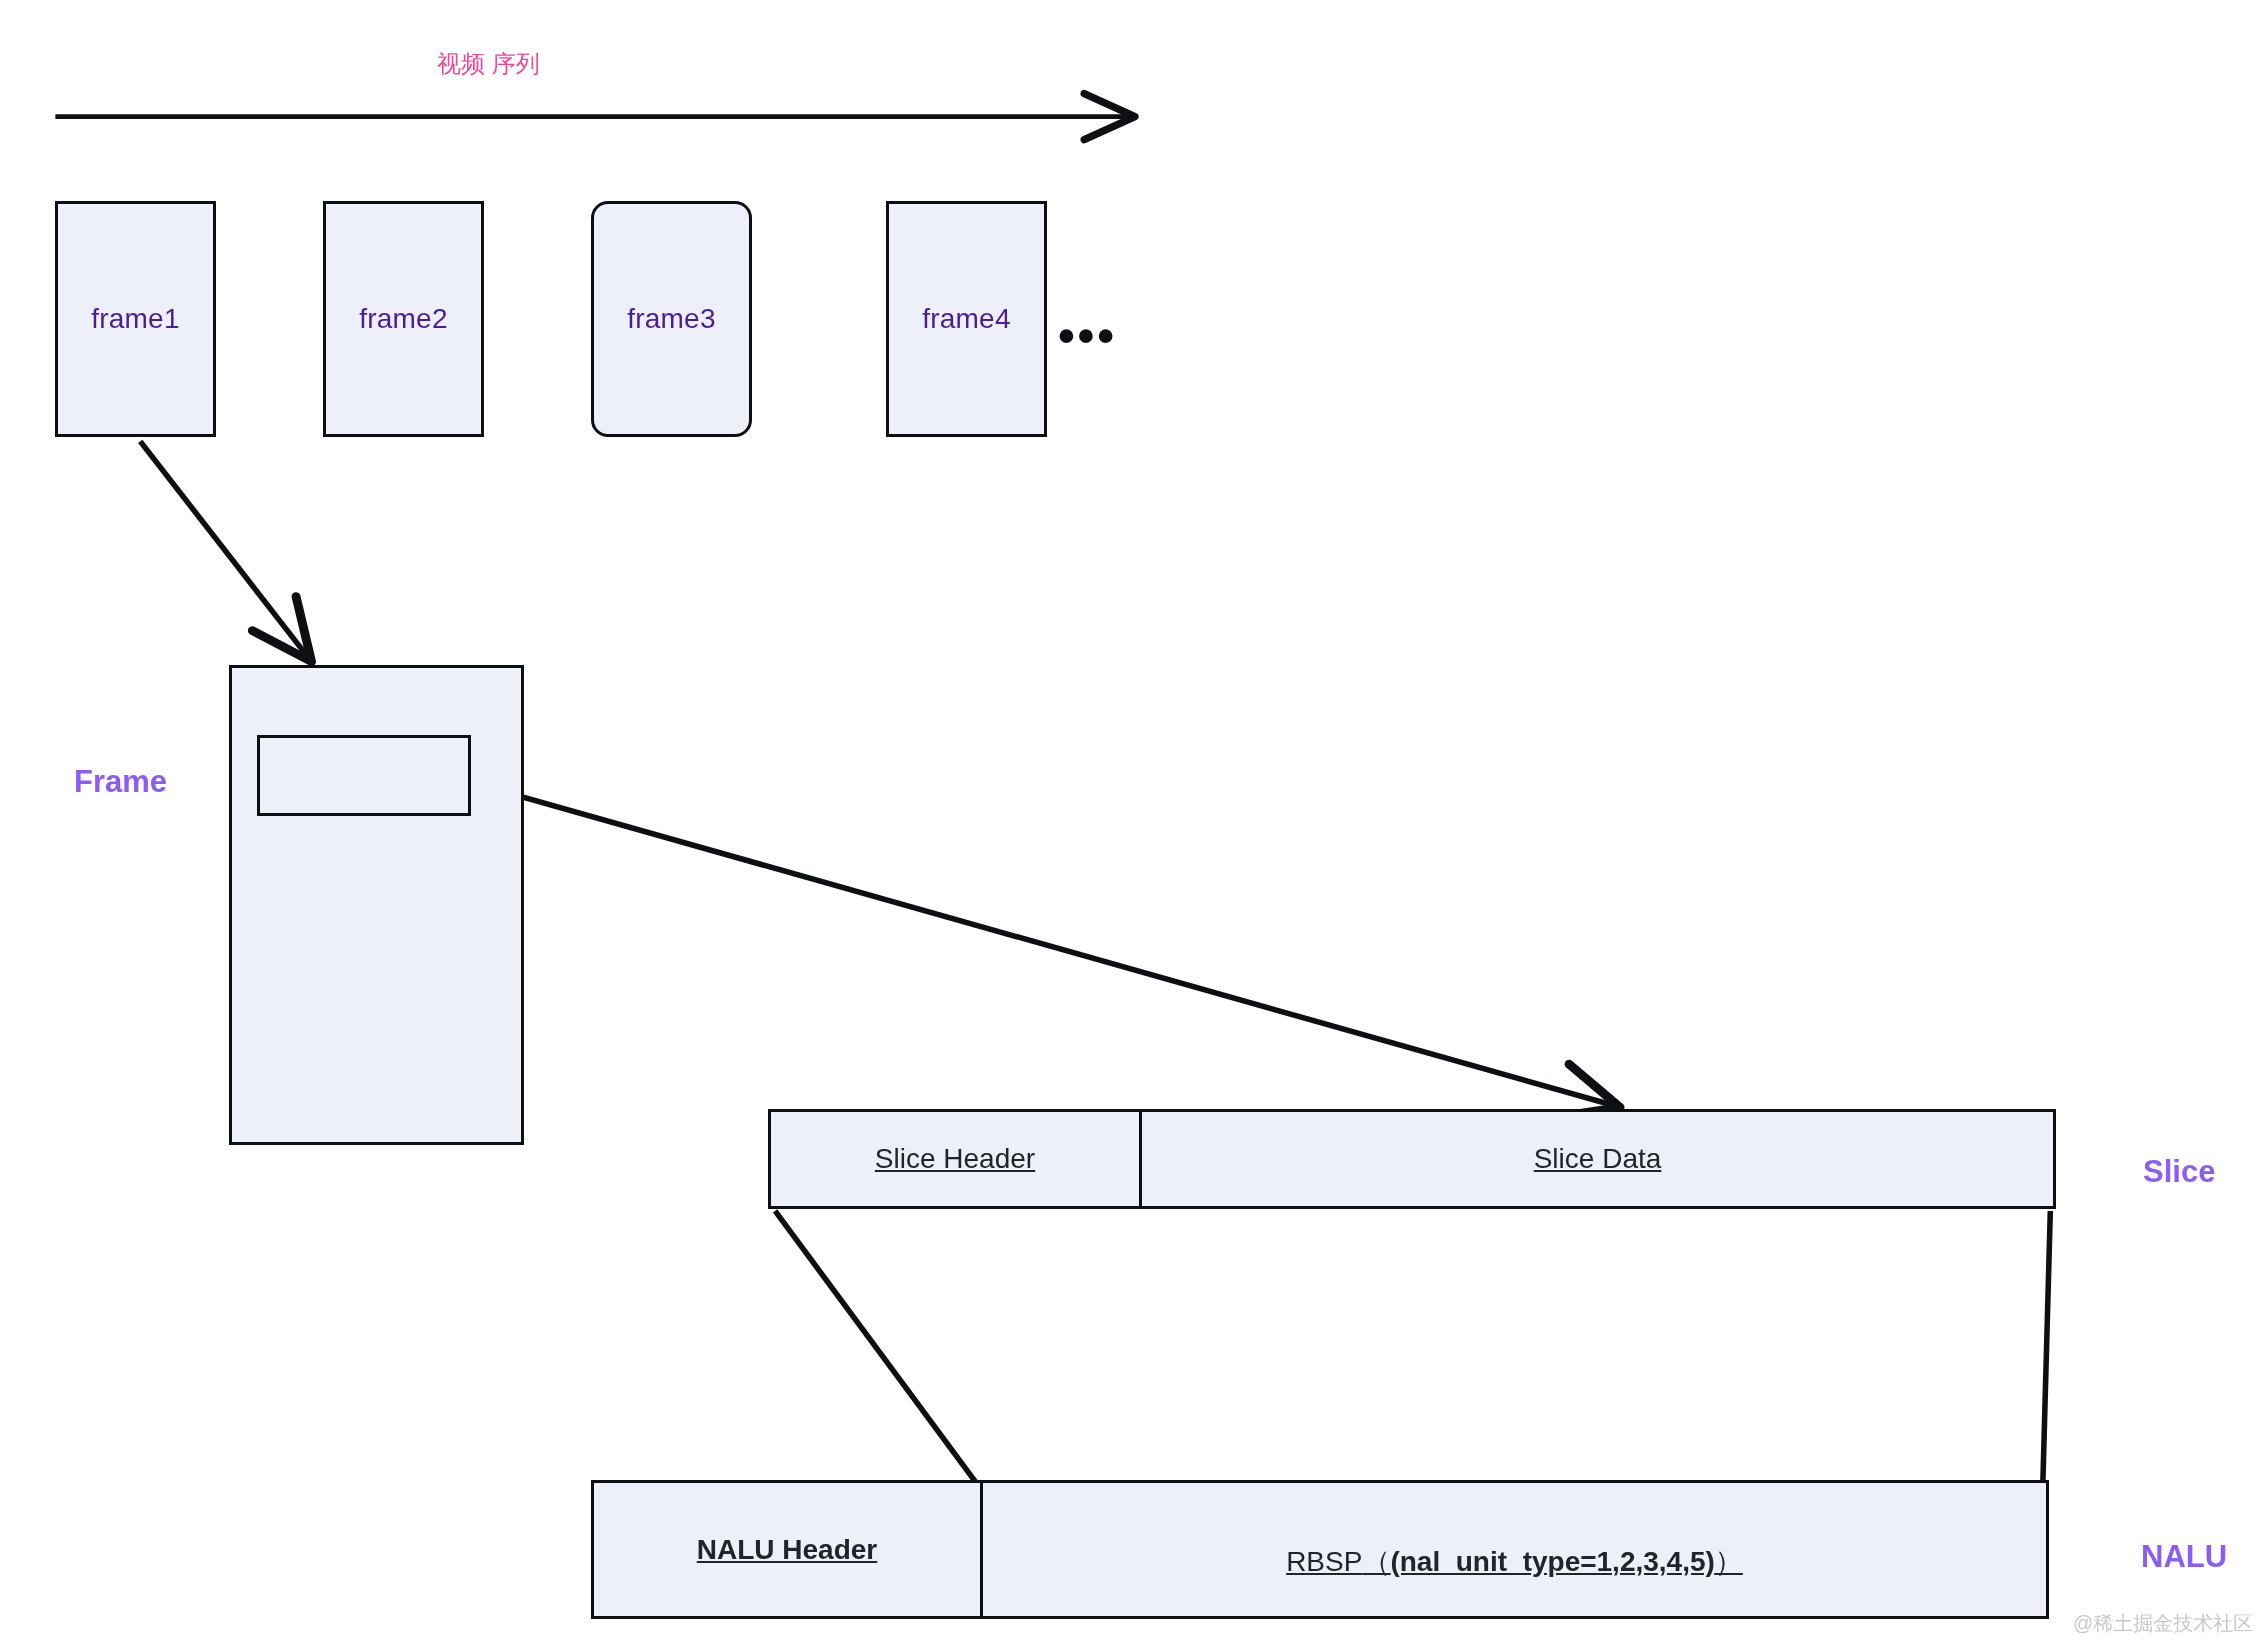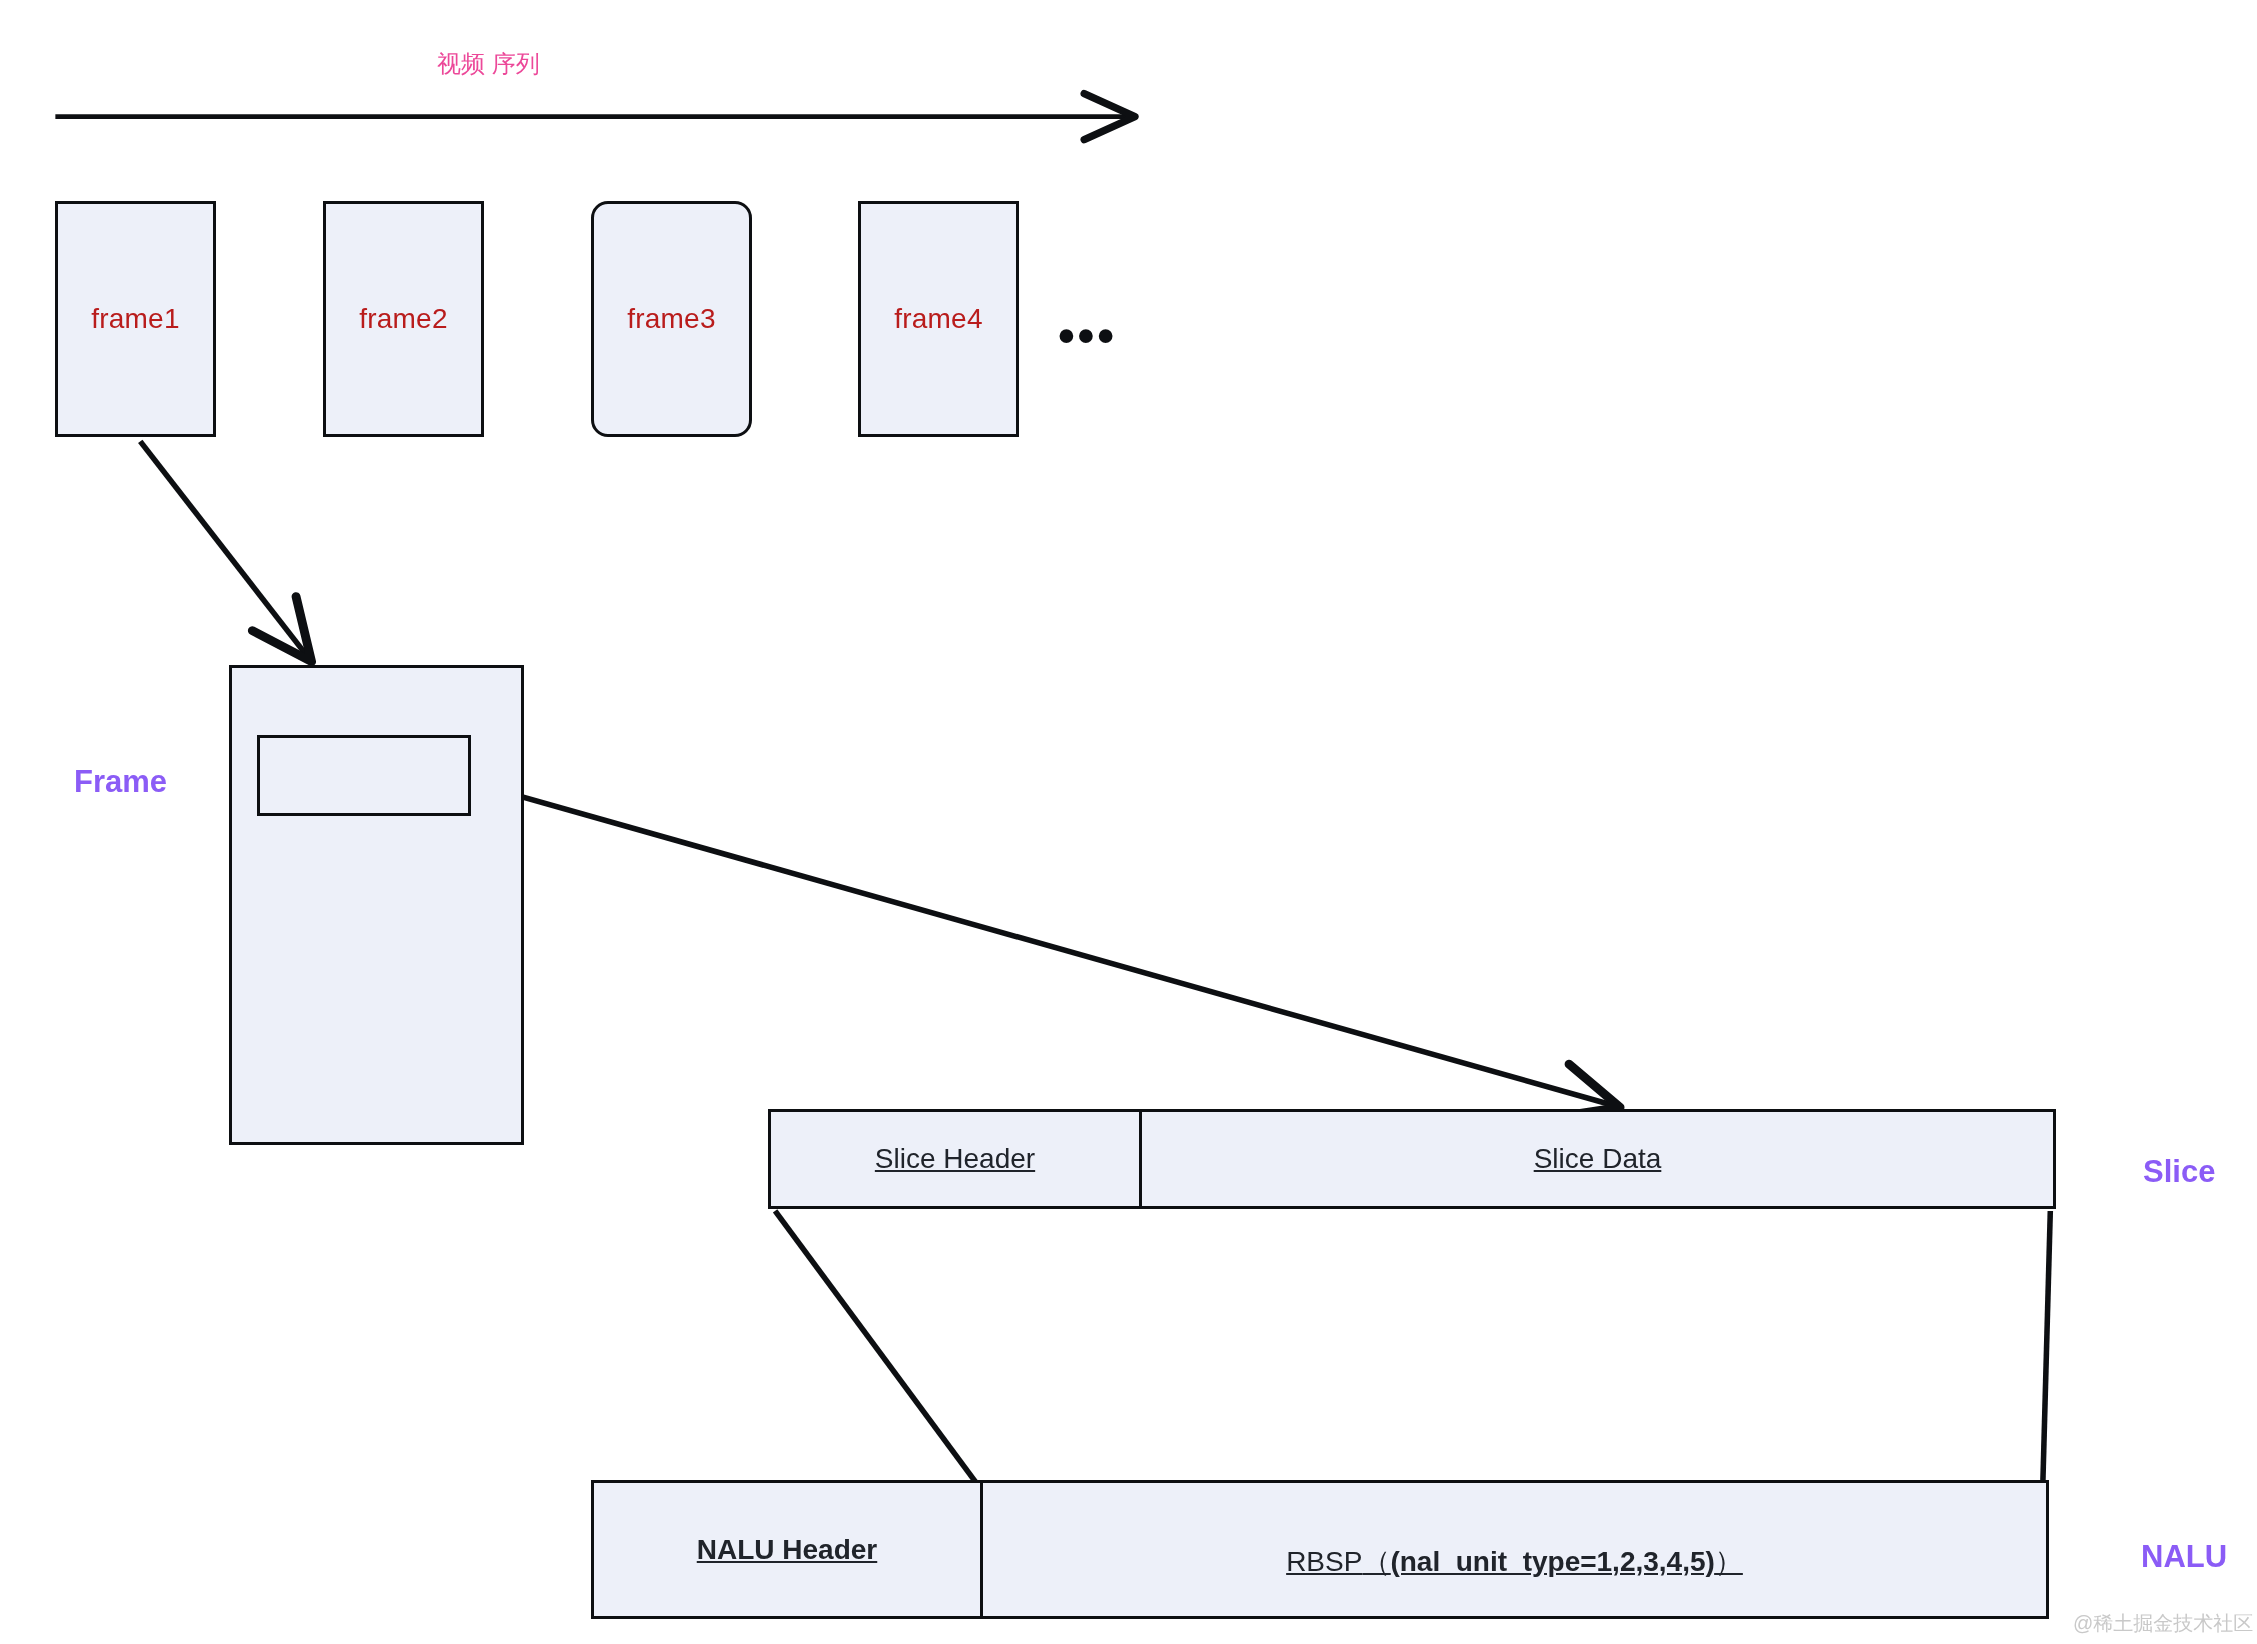--- a/index.html
+++ b/index.html
@@ -30,21 +30,21 @@
     position: absolute;
     box-sizing: border-box;
     background: #edf0f9;
     border: 3.7px solid #0d0f12;
     display: flex;
     align-items: center;
     justify-content: center;
   }
   .node-label {
     font-size: 28px;
-    color: #b91c1c;
+    color: #4c1d95;
     letter-spacing: 0.2px;
     white-space: nowrap;
   }
   .frame-box { width: 161px; height: 236px; }
   .frame-big {
     width: 295px;
     height: 480px;
     align-items: flex-start;
     justify-content: flex-start;
   }
@@ -145,21 +145,21 @@
 
   <div class="node frame-box" style="left:55px; top:201px;">
     <span class="node-label">frame1</span>
   </div>
   <div class="node frame-box" style="left:323px; top:201px;">
     <span class="node-label">frame2</span>
   </div>
   <div class="node frame-box" style="left:591px; top:201px;border-radius:17px;">
     <span class="node-label">frame3</span>
   </div>
-  <div class="node frame-box" style="left:858px; top:201px;text-align:right;">
+  <div class="node frame-box" style="left:886px; top:201px;text-align:right;">
     <span class="node-label">frame4</span>
   </div>
 
   <div class="ellipsis" style="left:1058px; top:312px;">•••</div>
 
   <div class="side-label" style="left:74px; top:764px;">Frame</div>
 
   <div class="node frame-big" style="left:229px; top:665px;">
   </div>
   <div class="slice-rect" style="left:257px; top:735px;"></div>

